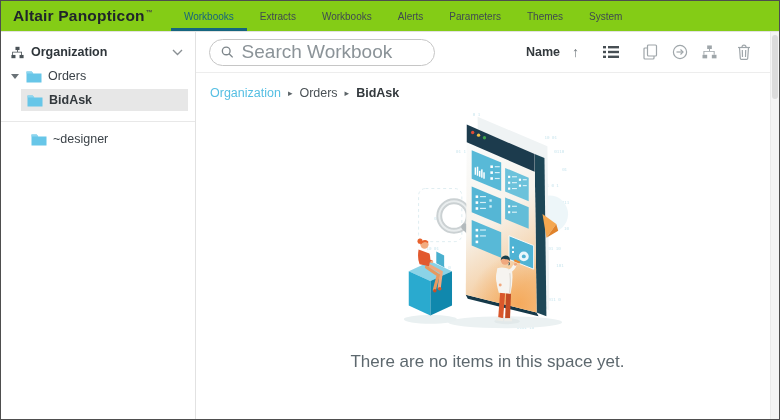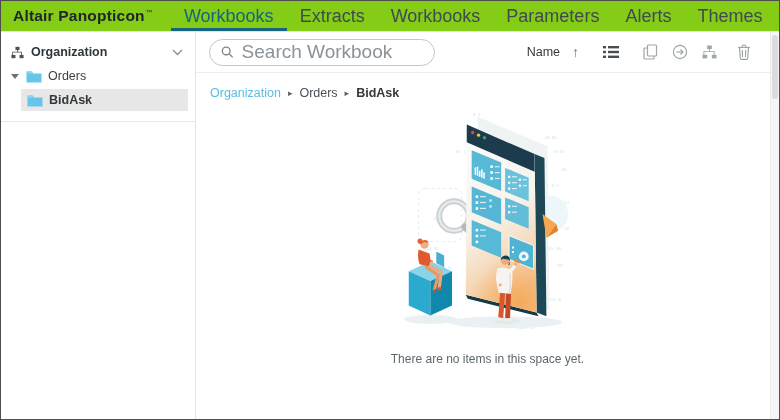--- a/index.html
+++ b/index.html
@@ -9,21 +9,21 @@
     font-family:"Liberation Sans", sans-serif; display:flex; flex-direction:column;
     position:relative; overflow:hidden;
   }
   
   .hdr { height:31px; min-height:31px; display:flex; align-items:stretch;
          border-bottom:1px solid #e2e2e2; padding-left:12px; background:#84cc16; }
   .logo { display:flex; align-items:center; font-weight:bold; font-size:15.5px;
           color:#20262b; letter-spacing:.2px; white-space:nowrap; }
   .logo sup { font-size:7px; margin-top:-8px; margin-left:1px; color:#444; }
   .tabs { display:flex; margin-left:18px; }
-  .tab { display:flex; align-items:center; padding:3px 13px 0; font-size:18px;
+  .tab { display:flex; align-items:center; padding:3px 13px 0; font-size:10px;
          color:#3f4a51; border-bottom:3px solid transparent; cursor:pointer; white-space:nowrap; }
   .tab.active { color:#15657f; border-bottom-color:#15657f; }
   
   .content { flex:1; display:flex; min-height:0; }
   .sidebar { width:195px; min-width:195px; border-right:1px solid #e2e2e2;
              padding-top:9px; font-size:12.5px; color:#3c4349; background:#fff; }
   .side-header { display:flex; align-items:center; gap:7px; padding:4px 12px 4px 10px;
                  font-weight:bold; color:#2f363b; cursor:pointer; }
   .side-header .chev { margin-left:auto; }
   .tree-row { display:flex; align-items:center; gap:6px; padding:3px 8px 3px 10px;
@@ -37,52 +37,52 @@
   
   .main { flex:1; position:relative; display:flex; flex-direction:column; background:#fff; }
   .toolbar { height:41px; min-height:41px; display:flex; align-items:center;
              padding:0 28px 0 13px; border-bottom:1px solid #ededed; }
   .search { display:flex; align-items:center; gap:8px; border:1px solid #c6c6c6;
             border-radius:15px; height:27px; width:226px; padding:0 11px; background:#fff; }
   .search input { border:none; outline:none; font-size:19px; width:100%; color:#333;
                   font-family:"Liberation Sans", sans-serif; background:transparent; }
   .search input::placeholder { color:#8b9398; }
   .toolbar-right { margin-left:auto; display:flex; align-items:center; gap:14px; }
-  .sort-label { font-weight:normal; font-size:12.5px; color:#33393d; cursor:pointer; }
+  .sort-label { font-weight:bold; font-size:12.5px; color:#33393d; cursor:pointer; }
   .sort-arrow { color:#6f777c; font-size:14px; margin-left:-2px; cursor:pointer; }
   .icon-btn { display:flex; align-items:center; cursor:pointer; }
   .gap-l { margin-left:10px; } .gap-m { margin-left:6px; }
   .breadcrumb { padding:13px 0 0 14px; font-size:12.5px; display:flex; align-items:center; gap:7px; }
   .bc-link { color:#56bfe3; cursor:pointer; }
   .bc-sep { color:#5c6468; font-size:9px; }
   .bc-mid { color:#4a5156; cursor:pointer; }
   .bc-cur { color:#33393d; font-weight:bold; }
   .illustration { width:230px; height:236px; margin:2px auto 0; transform:translateX(24px); }
-  .empty-msg { text-align:center; color:#5d686e; font-size:12px; margin-top:14px; }
+  .empty-msg { text-align:center; color:#5d686e; font-size:17px; margin-top:14px; }
   
   .scrollbar { position:absolute; top:0; right:0; bottom:0; width:9px;
                background:#f5f5f5; border-left:1px solid #ebebeb; }
   .scrollbar .thumb { margin:3px 1px 0; height:64px; background:#dcdcdc; border-radius:4px; }
 </style>
 </head>
 <body>
 
 <div class="app">
 
   <header class="hdr">
     <div class="logo">
       <span>Altair Panopticon</span>
         <sup>™</sup>
     </div>
     <nav class="tabs">
       <div class="tab active">Workbooks</div>
       <div class="tab">Extracts</div>
       <div class="tab">Workbooks</div>
+      <div class="tab">Alerts</div>
       <div class="tab">Parameters</div>
-      <div class="tab">Alerts</div>
       <div class="tab">Themes</div>
       <div class="tab">System</div>
     </nav>
 
   </header>
 
   <div class="content">
 
     <aside class="sidebar">
       <div class="side-header">
@@ -110,20 +110,27 @@
         <svg width="16" height="13" viewBox="0 0 16 13">
             <path fill="#67c6e8" d="M0.5 1.5 h5.2 l1.6 2 H15.5 v9 H0.5 z"></path>
             <path fill="#8ed6ef" d="M0.5 1.5 h5.2 l1.6 2 H0.5 z"></path>
           </svg>
         <span>BidAsk</span>
       </div>
 
       <div class="side-divider"></div>
 
 
+      <div class="tree-row users-child">
+        <svg width="16" height="13" viewBox="0 0 16 13">
+            <path fill="#67c6e8" d="M0.5 1.5 h5.2 l1.6 2 H15.5 v9 H0.5 z"></path>
+            <path fill="#8ed6ef" d="M0.5 1.5 h5.2 l1.6 2 H0.5 z"></path>
+          </svg>
+        <span>~designer</span>
+      </div>
     </aside>
 
     <main class="main">
 
       <div class="toolbar">
         <div class="search">
           <svg width="14" height="14" viewBox="0 0 14 14" fill="none" stroke="#7d858a" stroke-width="1.5">
             <circle cx="5.8" cy="5.8" r="4.3"></circle>
               <line x1="9" y1="9" x2="13" y2="13"></line>
           </svg>

